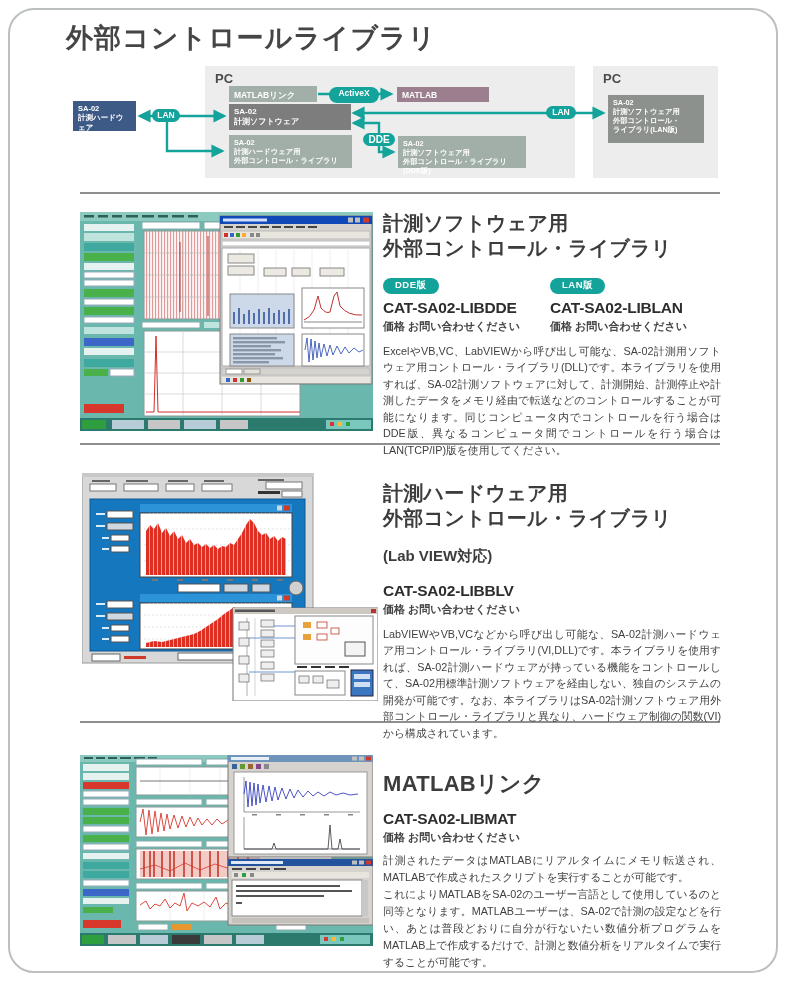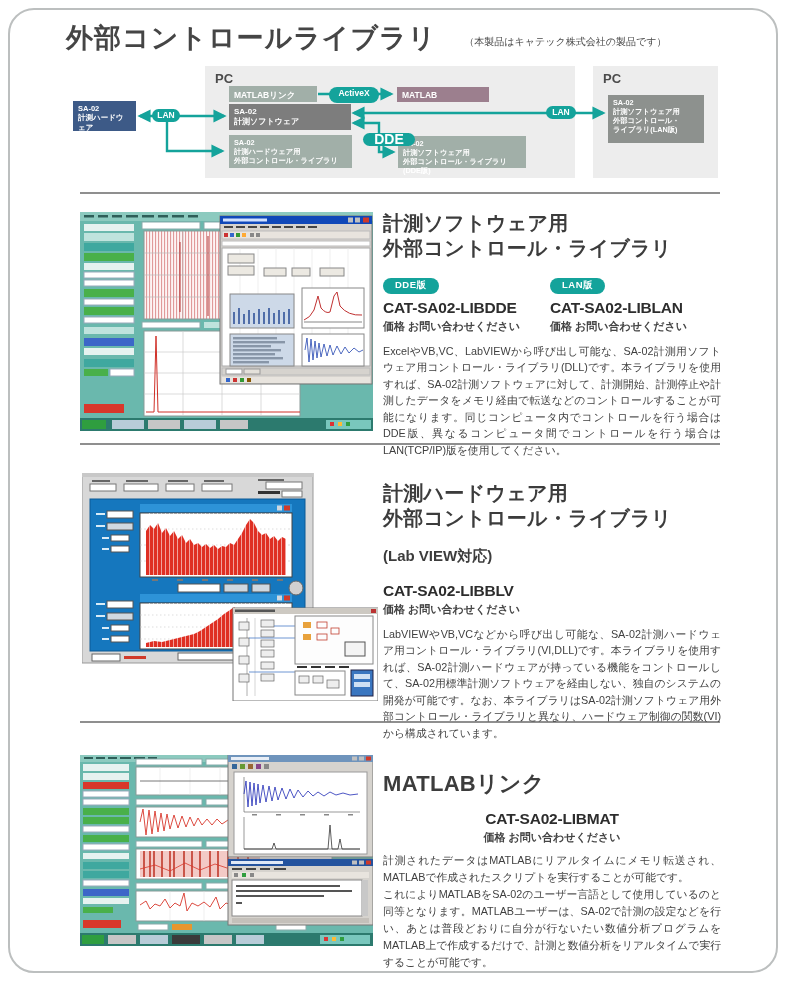--- a/index.html
+++ b/index.html
@@ -41,21 +41,20 @@
   .shot{position:absolute;}
   .shot svg{display:block;}
 </style>
 </head>
 <body>
 
 <div class="frame"></div>
 
 <div class="titlerow">
   <div class="title">外部コントロールライブラリ</div>
-  <div class="note">（本製品はキャテック株式会社の製品です）</div>
 </div>
 
 <div class="diagram">
   <div class="panel" style="left:205px;top:66px;width:370px;height:112px;"></div>
   <div class="panel" style="left:593px;top:66px;width:125px;height:112px;"></div>
   <div class="pclabel" style="left:215px;top:71px;">PC</div>
   <div class="pclabel" style="left:603px;top:71px;">PC</div>
 
   <svg class="arrows" viewBox="0 0 786 200">
     <defs>
@@ -84,21 +83,21 @@
   <div class="dbox" style="left:398px;top:136px;width:128px;height:32px;background:#a1afa8;font-size:7.3px;">SA-02
 計測ソフトウェア用
 外部コントロール・ライブラリ(DDE版)</div>
   <div class="dbox" style="left:608px;top:95px;width:96px;height:48px;background:#8d918e;font-size:7.3px;">SA-02
 計測ソフトウェア用
 外部コントロール・
 ライブラリ(LAN版)</div>
 
   <div class="pill" style="left:152px;top:109px;width:28px;height:13px;font-size:8.5px;line-height:13px;">LAN</div>
   <div class="pill" style="left:329px;top:87px;width:50px;height:16px;font-size:8.5px;line-height:13px;">ActiveX</div>
-  <div class="pill" style="left:363px;top:133px;width:52px;height:13px;font-size:14px;line-height:13px;">DDE</div>
+  <div class="pill" style="left:363px;top:133px;width:32px;height:13px;font-size:10px;line-height:13px;">DDE</div>
   <div class="pill" style="left:546px;top:106px;width:30px;height:13px;font-size:8.5px;line-height:13px;">LAN</div>
 </div>
 
 <div class="divider" style="top:192px;"></div>
 <div class="divider" style="top:443px;"></div>
 <div class="divider" style="top:721px;"></div>
 
 <div class="sec" style="top:211px;">
   <div class="h2">
     <div>計測ソフトウェア用</div>
@@ -127,21 +126,21 @@
   <div class="h2sub">(Lab VIEW対応)</div>
   <div style="margin-top:16px;">
     <div class="model">CAT-SA02-LIBBLV</div>
     <div class="price">価格 お問い合わせください</div>
   </div>
   <div class="bodytext">LabVIEWやVB,VCなどから呼び出し可能な、SA-02計測ハードウェア用コントロール・ライブラリ(VI,DLL)です。本ライブラリを使用すれば、SA-02計測ハードウェアが持っている機能をコントロールして、SA-02用標準計測ソフトウェアを経由しない、独自のシステムの開発が可能です。なお、本ライブラリはSA-02計測ソフトウェア用外部コントロール・ライブラリと異なり、ハードウェア制御の関数(VI)から構成されています。</div>
 </div>
 
 <div class="sec" style="top:770px;">
   <div class="h2" style="font-size:22px;">MATLABリンク</div>
-  <div style="margin-top:13px;text-align:center;">
+  <div style="margin-top:13px;">
     <div class="model">CAT-SA02-LIBMAT</div>
     <div class="price">価格 お問い合わせください</div>
   </div>
   <div class="bodytext" style="margin-top:7px;line-height:17px;">計測されたデータはMATLABにリアルタイムにメモリ転送され、MATLABで作成されたスクリプトを実行することが可能です。
 これによりMATLABをSA-02のユーザー言語として使用しているのと同等となります。MATLABユーザーは、SA-02で計測の設定などを行い、あとは普段どおりに自分が行ないたい数値分析プログラムをMATLAB上で作成するだけで、計測と数値分析をリアルタイムで実行することが可能です。</div>
 </div>
 
 <div class="shot" style="left:80px;top:212px;">
 <svg width="293" height="219" viewBox="0 0 293 219">
   <defs>

